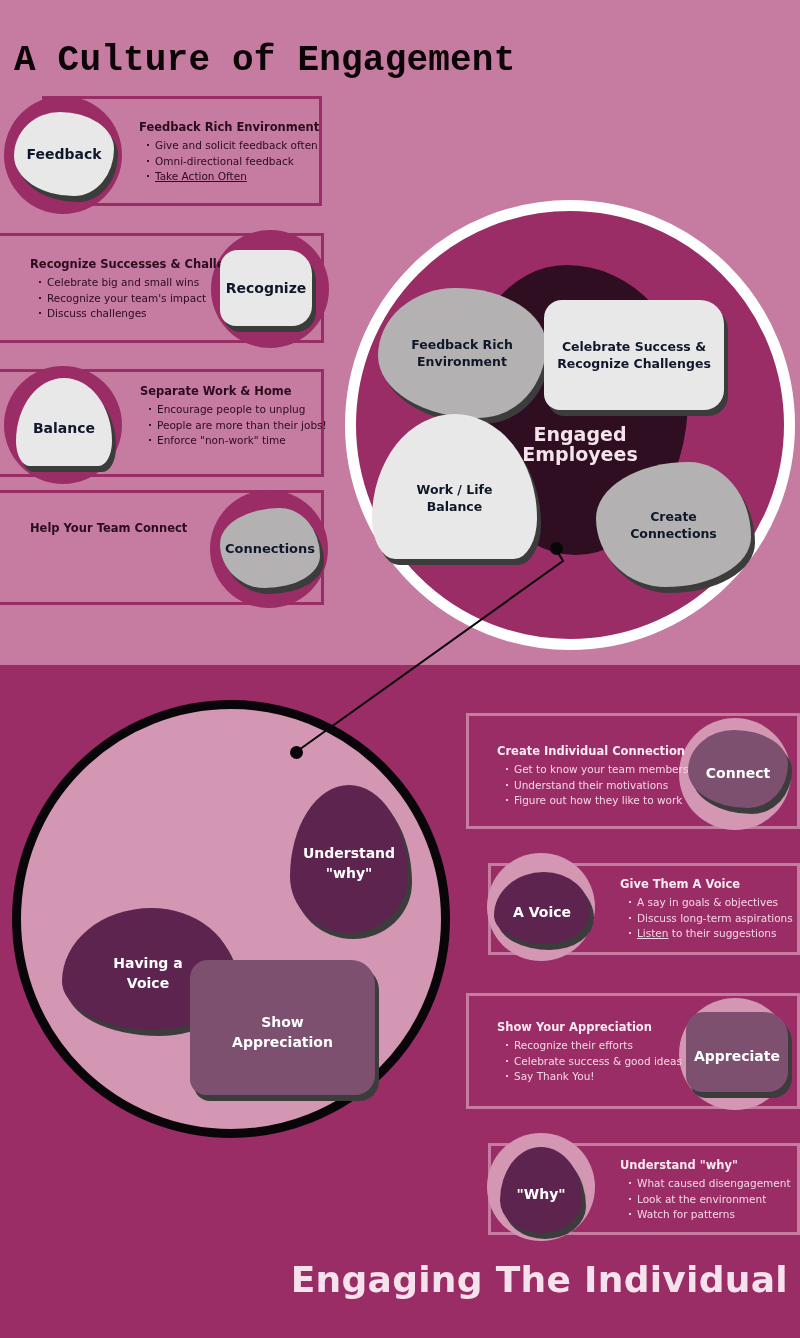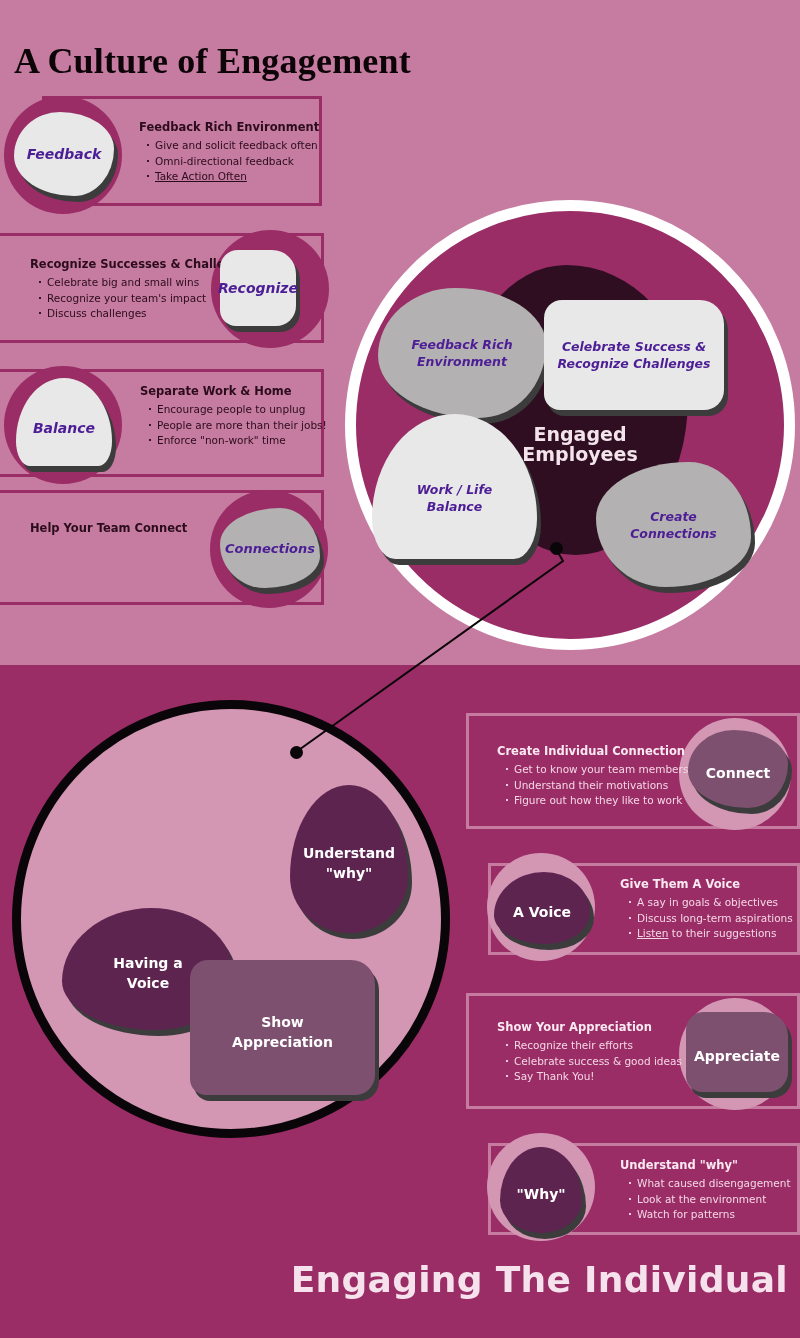--- a/index.html
+++ b/index.html
@@ -11,21 +11,21 @@
   .stage{position:absolute;left:0;top:0;width:800px;height:1338px;overflow:hidden;}
 
   
   .sec-top{position:absolute;left:0;top:0;width:800px;height:665px;background:#c67ba0;}
   .sec-bottom{position:absolute;left:0;top:665px;width:800px;height:673px;background:#9a2c66;}
 
   
   .title-top{
     position:absolute;left:14px;top:16px;
     font-size:36px;font-weight:700;color:#0d0408;letter-spacing:.2px;
-    font-family:Liberation Serif, serif;
+    font-family:Liberation Mono, monospace;
   }
   .title-bottom{
     position:absolute;right:12px;bottom:8px;
     font-size:36px;font-weight:700;color:#f6e2ec;letter-spacing:.3px;
   }
 
   
   .panel{position:absolute;box-sizing:border-box;}
   .panel-top{border:3px solid #9a2c66;background:transparent;}
   .panel-bot{border:3px solid #c67ba0;background:transparent;}
@@ -57,21 +57,21 @@
   .r-c{border-radius:52% 48% 46% 54% / 60% 56% 44% 40%;}
   .r-d{border-radius:60% 40% 55% 45% / 45% 60% 40% 55%;}
   .r-e{border-radius:50% 50% 50% 50% / 62% 62% 38% 38%;}
   .r-tri{border-radius:50% 50% 14% 14% / 72% 72% 28% 28%;}
 
   .f-silver{background:#b4b1b2;}
   .f-white{background:#e8e8e8;}
   .f-mauve{background:#7d5070;}
   .f-plum{background:#5e2450;}
 
-  .t-dark{color:#4c1d95;font-weight:700;font-style:italic;}
+  .t-dark{color:#0f172a;font-weight:700;}
   .t-light{color:#ffffff;font-weight:700;margin-top:8px;}
 
   
   .ring-top{
     position:absolute;left:345px;top:200px;width:450px;height:450px;
     border-radius:50%;background:#9a2c66;border:11px solid #ffffff;box-sizing:border-box;
   }
   .core-top{
     position:absolute;left:463px;top:265px;width:225px;height:290px;
     background:#2e0e20;border-radius:46% 54% 50% 50% / 46% 46% 54% 54%;
@@ -109,21 +109,21 @@
   </div>
   <div class="p-head dark" style="left:139px;top:120px;">Feedback Rich Environment</div>
   <ul class="p-list dark" style="left:146px;top:138px;">
     <li>Give and solicit feedback often</li>
     <li>Omni-directional feedback</li>
     <li><span class="u">Take Action Often</span></li>
   </ul>
 
   <div class="panel panel-top" style="left:-6px;top:233px;width:330px;height:110px;"></div>
   <div class="accent-circle ac-dark" style="left:211px;top:230px;width:118px;height:118px;"></div>
-  <div class="blob" style="left:220px;top:250px;width:76px;height:76px;border-radius:17px;">
+  <div class="blob" style="left:220px;top:250px;width:92px;height:76px;border-radius:17px;">
     <div class="shade r-b"></div>
       <div class="body r-b f-white"></div>
     <span class="lbl t-dark" style="font-size:14px;">Recognize</span>
   </div>
   <div class="p-head dark" style="left:30px;top:257px;">Recognize Successes &amp; Challenges</div>
   <ul class="p-list dark" style="left:38px;top:275px;">
     <li>Celebrate big and small wins</li>
     <li>Recognize your team's impact</li>
     <li>Discuss challenges</li>
   </ul>

